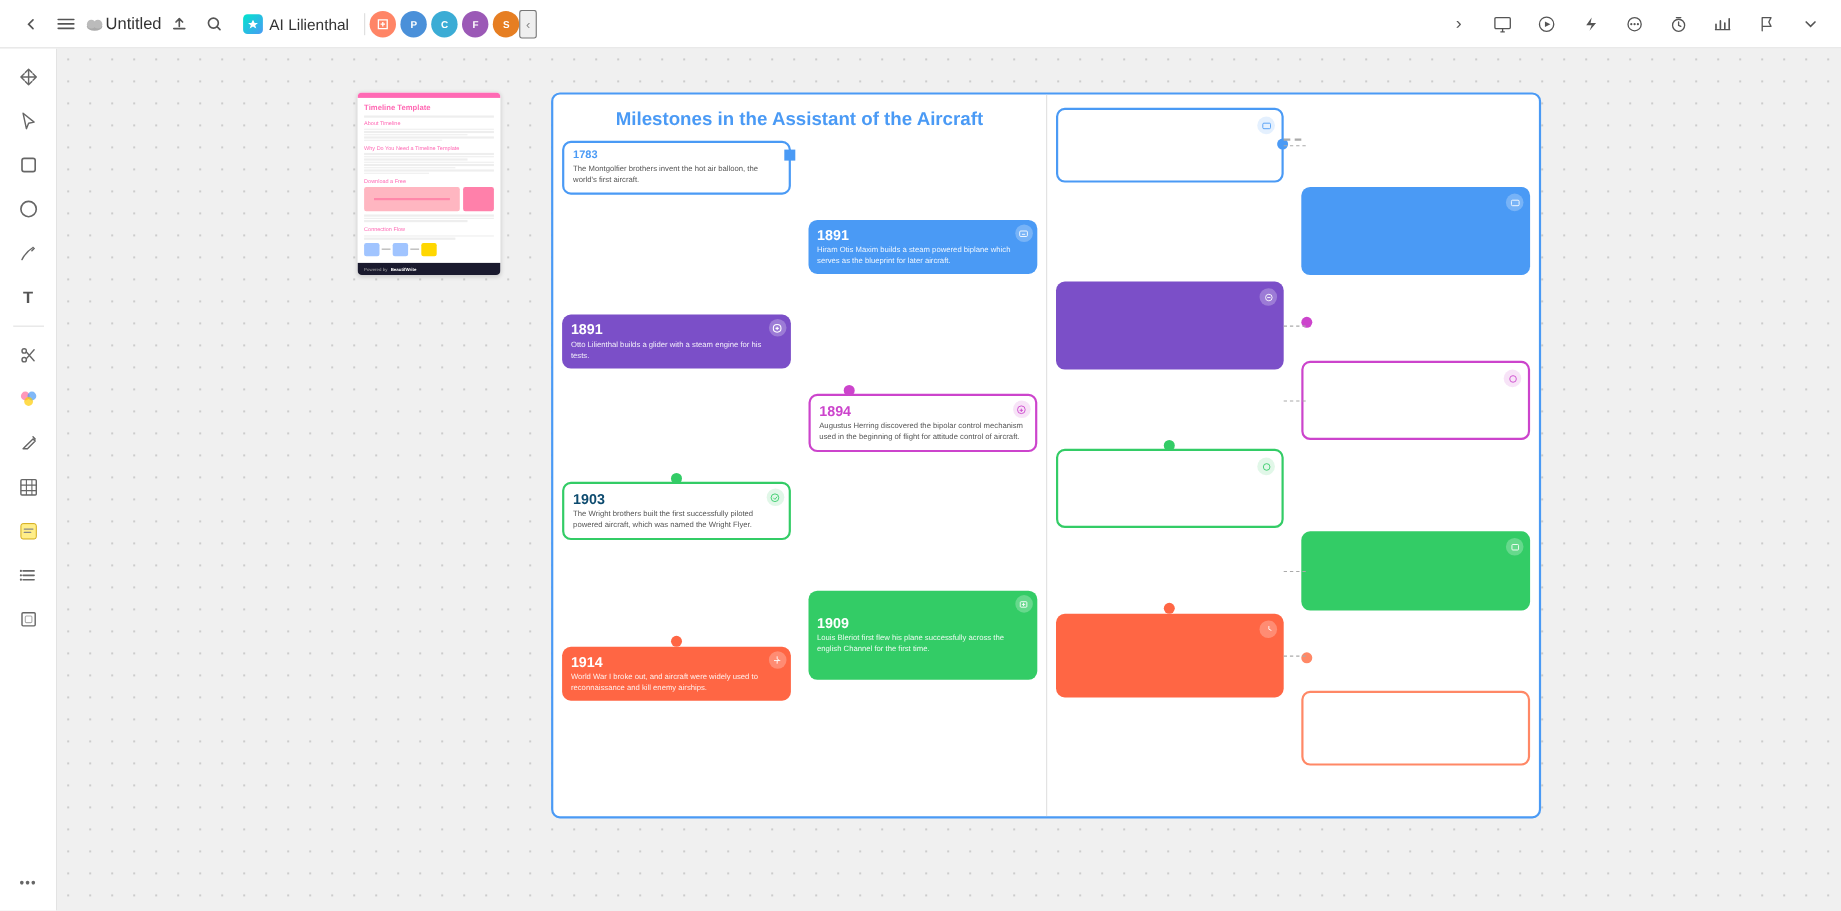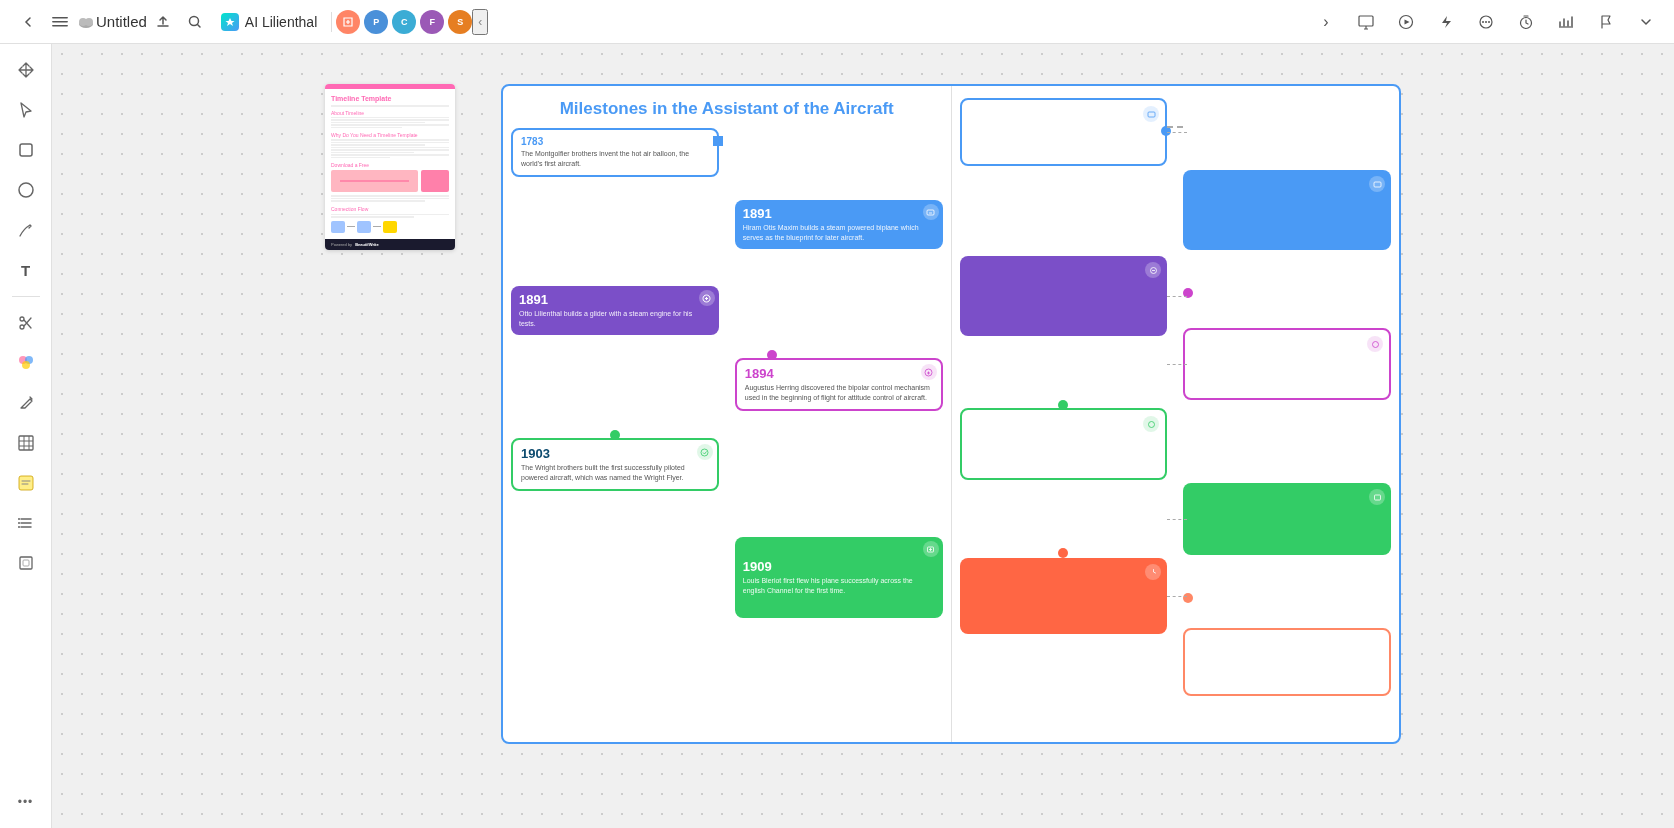--- a/index.html
+++ b/index.html
@@ -401,20 +401,30 @@
                 <div style="font-size:13px;font-weight:bold;color:#0c4a6e;">1903</div>
                 <div style="font-size:7px;color:#555;line-height:1.4;margin-top:2px;">The Wright brothers built the first successfully piloted powered aircraft, which was named the Wright Flyer.</div>
                 <div style="position:absolute;top:4px;right:4px;width:16px;height:16px;background:rgba(51,204,102,0.15);border-radius:50%;display:flex;align-items:center;justify-content:center;">
                   <svg width="9" height="9" viewBox="0 0 9 9">
                       <circle cx="4.5" cy="4.5" r="3.5" stroke="#33cc66" stroke-width="0.8" fill="none"></circle>
                       <path d="M3 4.5l1.5 1.5 2-2.5" stroke="#33cc66" stroke-width="0.8" fill="none"></path>
                     </svg>
                 </div>
               </div>
 
+              <div style="position:absolute;top:460px;left:0;right:8px;border-radius:8px;padding:6px 8px;background:#ff6644;">
+                <div style="position:absolute;top:-10px;left:50%;transform:translateX(-50%);width:10px;height:10px;background:#ff6644;border-radius:50%;"></div>
+                <div style="font-size:13px;font-weight:bold;color:white;">1914</div>
+                <div style="font-size:7px;color:rgba(255,255,255,0.9);line-height:1.4;margin-top:2px;">World War I broke out, and aircraft were widely used to reconnaissance and kill enemy airships.</div>
+                <div style="position:absolute;top:4px;right:4px;width:16px;height:16px;background:rgba(255,255,255,0.25);border-radius:50%;display:flex;align-items:center;justify-content:center;">
+                  <svg width="9" height="9" viewBox="0 0 9 9">
+                      <path d="M4.5 1v2l1.5 1-1.5 1v2M2 4.5h5" stroke="white" stroke-width="0.8" fill="none" stroke-linecap="round"></path>
+                    </svg>
+                </div>
+              </div>
             </div>
 
             <div style="flex:1;position:relative;">
 
               <div style="position:absolute;top:72px;left:8px;right:0;border-radius:8px;padding:6px 8px;background:#4a9af5;">
                 <div style="font-size:13px;font-weight:bold;color:white;">1891</div>
                 <div style="font-size:7px;color:rgba(255,255,255,0.9);line-height:1.4;margin-top:2px;">Hiram Otis Maxim builds a steam powered biplane which serves as the blueprint for later aircraft.</div>
                 <div style="position:absolute;top:4px;right:4px;width:16px;height:16px;background:rgba(255,255,255,0.25);border-radius:50%;display:flex;align-items:center;justify-content:center;">
                   <svg width="9" height="9" viewBox="0 0 9 9">
                       <rect x="1" y="2" width="7" height="5" rx="1" stroke="white" stroke-width="0.8" fill="none"></rect>

